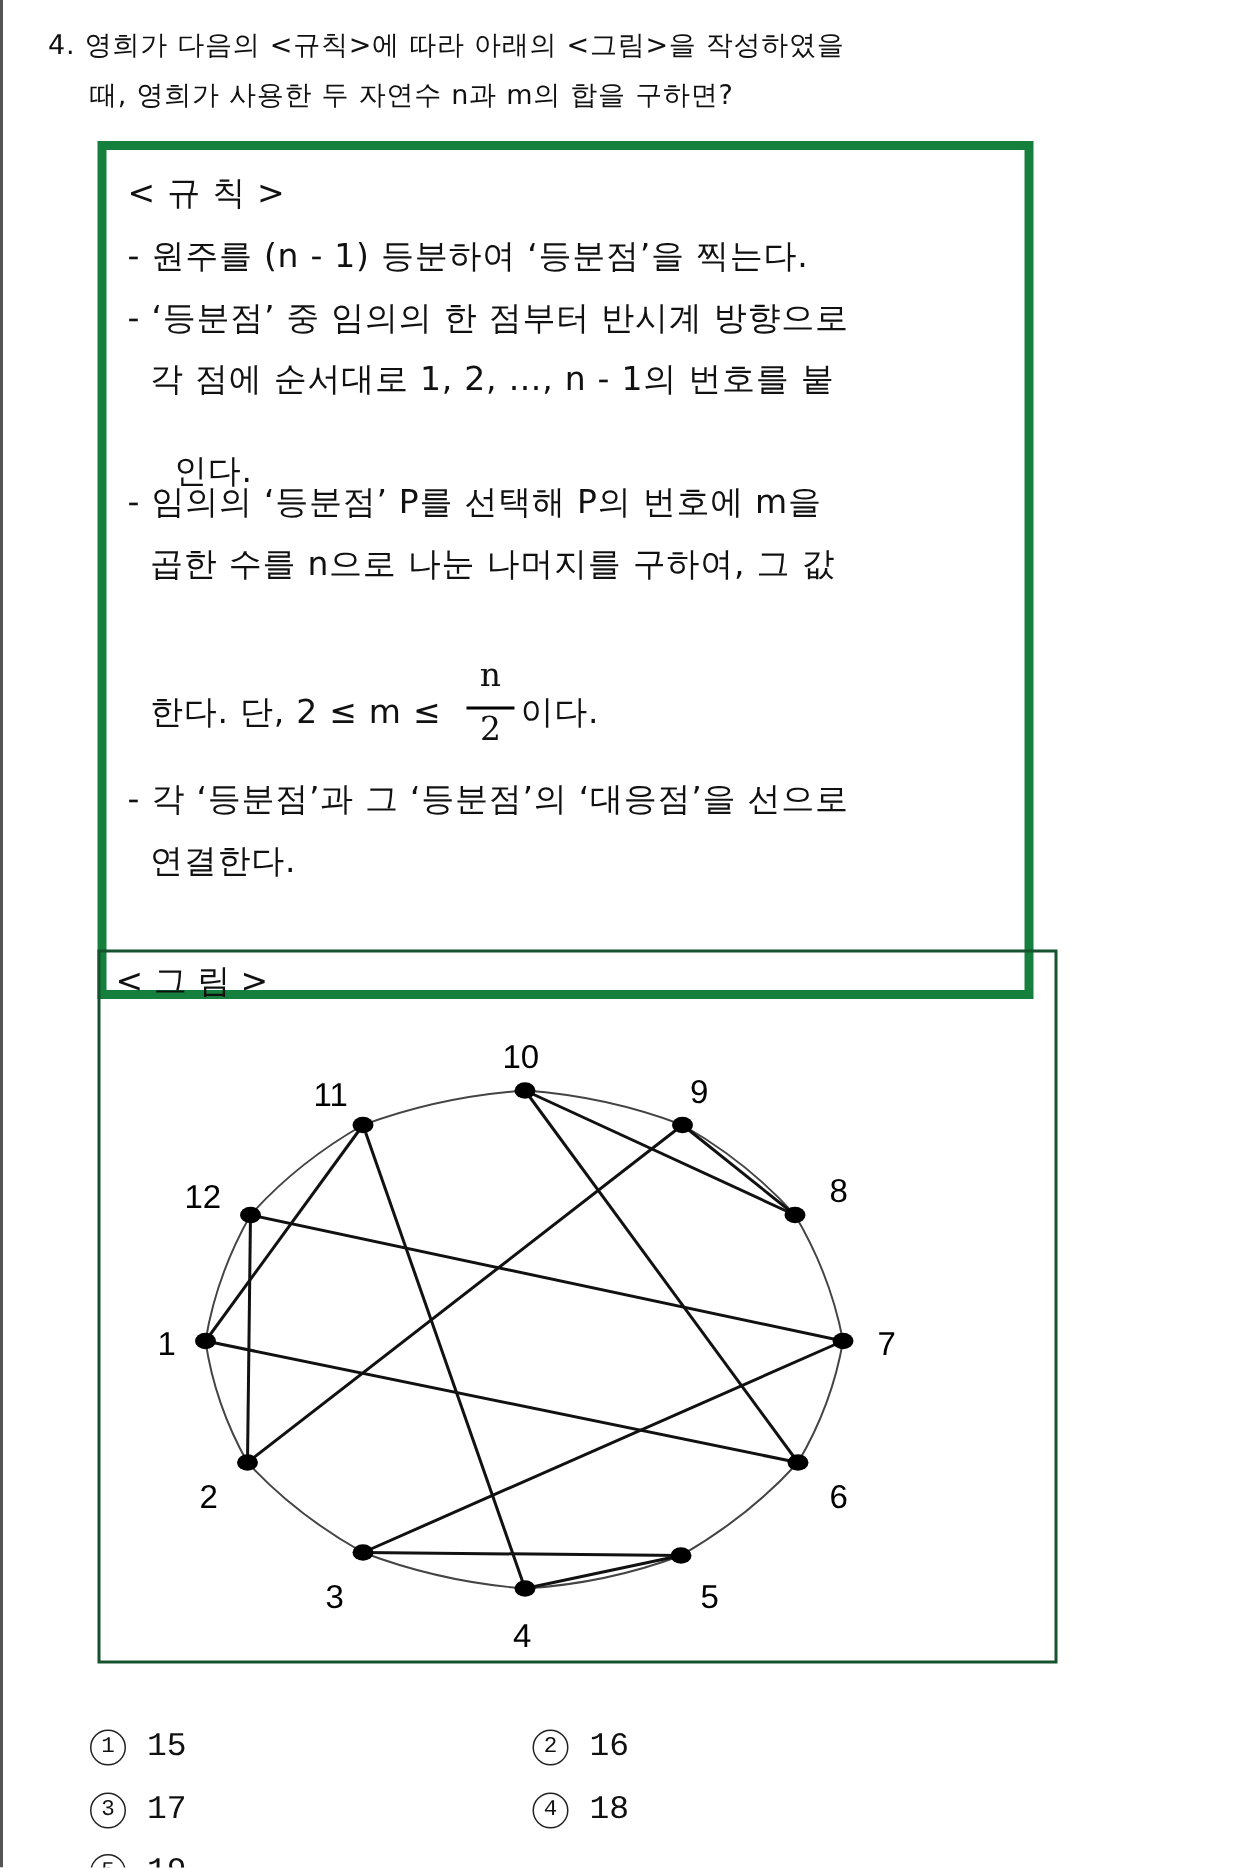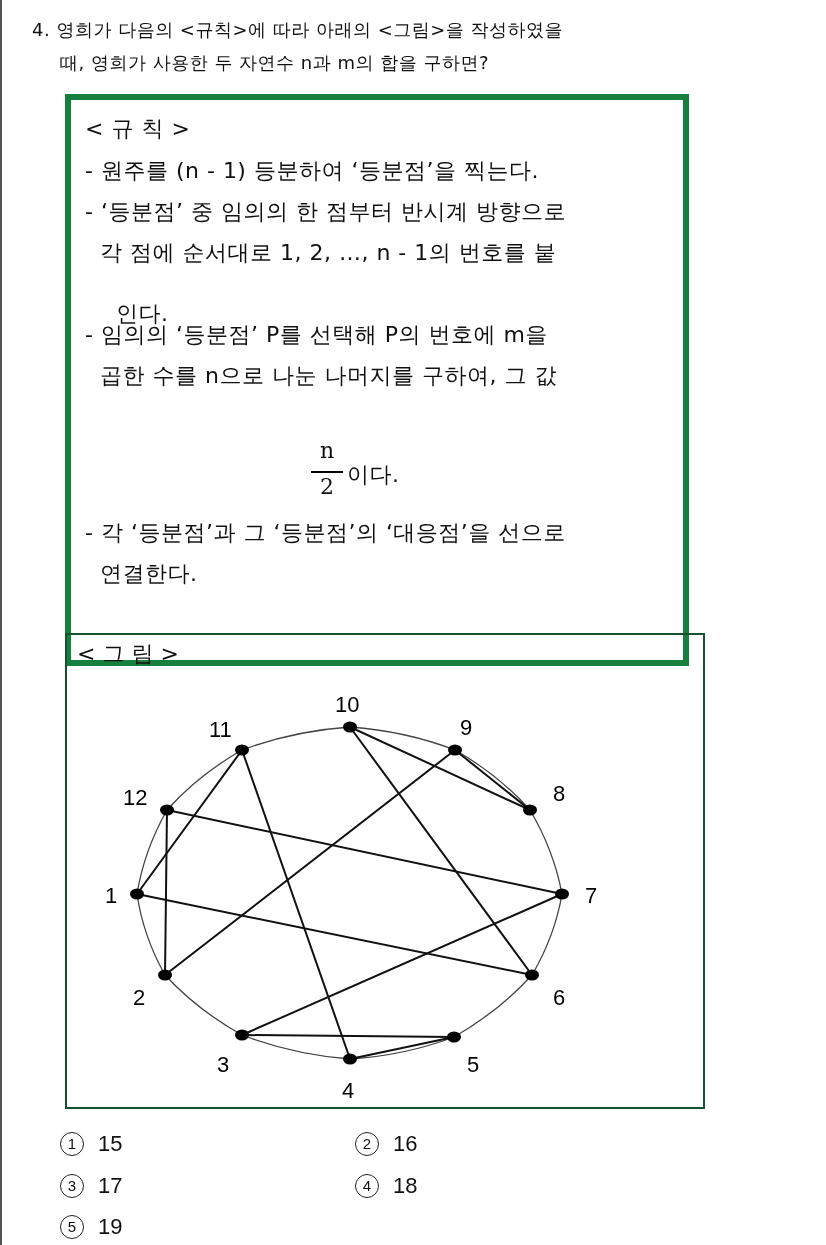--- a/index.html
+++ b/index.html
@@ -11,21 +11,21 @@
                 border: 6px solid #15803d; box-sizing: border-box; }
     .rb-line { position: absolute; font-size: 22px; white-space: nowrap; letter-spacing: 0.5px; }
     .frac { position: absolute; text-align: center; font-family: "DejaVu Serif", serif; font-size: 22px; }
     .frac .bar { position: absolute; left: 0; width: 100%; height: 1.5px; background: #000; }
     .fig-box { position: absolute; left: 65px; top: 633px; width: 640px; height: 476px;
                border: 2px solid #14532d; box-sizing: border-box; }
     .fig-title { position: absolute; left: 10px; top: 4px; font-size: 22px; white-space: nowrap; }
     svg.fig { position: absolute; left: 0; top: 0; }
     .node-label { font-family: "Liberation Sans", "DejaVu Sans", sans-serif; font-size: 22px; }
     .choice { position: absolute; font-size: 22px; white-space: nowrap;
-              font-family: Liberation Sans, sans-serif; }
+              font-family: Liberation Mono, monospace; margin-top: 21px; }
     .choice .num { display: inline-block; width: 22px; height: 22px; border: 1px solid #222;
                    border-radius: 50%; font-size: 15px; text-align: center; line-height: 22px;
                    margin-right: 14px; vertical-align: 2px; }
   </style>
 </head>
 <body>
 
 <div class="left-rule"></div>
 
 <div class="q-line" style="left:32px; top:18px;">
@@ -35,20 +35,21 @@
 <div class="q-line" style="left:60px; top:51px;">때, 영희가 사용한 두 자연수 n과 m의 합을 구하면?</div>
 
 <div class="rule-box">
   <div class="rb-line" style="left:14px; top:14px;">&lt; 규  칙 &gt;</div>
   <div class="rb-line" style="left:14px; top:56px;">- 원주를 (n - 1) 등분하여 ‘등분점’을 찍는다.</div>
   <div class="rb-line" style="left:14px; top:97px;text-align:center;">- ‘등분점’ 중 임의의 한 점부터 반시계 방향으로</div>
   <div class="rb-line" style="left:14px; top:138px; white-space:pre;">  각 점에 순서대로 1, 2, …, n - 1의 번호를 붙</div>
   <div class="rb-line" style="left:30px; top:178px; white-space:pre;margin-top:21px;">  인다.</div>
   <div class="rb-line" style="left:14px; top:220px;text-align:center;">- 임의의 ‘등분점’ P를 선택해 P의 번호에 m을</div>
   <div class="rb-line" style="left:14px; top:261px; white-space:pre;">  곱한 수를 n으로 나눈 나머지를 구하여, 그 값</div>
+  <div class="rb-line" style="left:14px; top:360px; white-space:pre;">  한다. 단, 2 ≤ m ≤</div>
   <div class="frac" style="left:240px; top:338px; width:32px; height:70px;">
     <div style="position:absolute; left:0; top:0; width:100%;">n</div>
     <div class="bar" style="top:33px;"></div>
     <div style="position:absolute; left:0; top:36px; width:100%;">2</div>
   </div>
   <div class="rb-line" style="left:276px; top:360px;">이다.</div>
   <div class="rb-line" style="left:14px; top:418px;">- 각 ‘등분점’과 그 ‘등분점’의 ‘대응점’을 선으로</div>
   <div class="rb-line" style="left:14px; top:459px; white-space:pre;">  연결한다.</div>
 </div>
 

